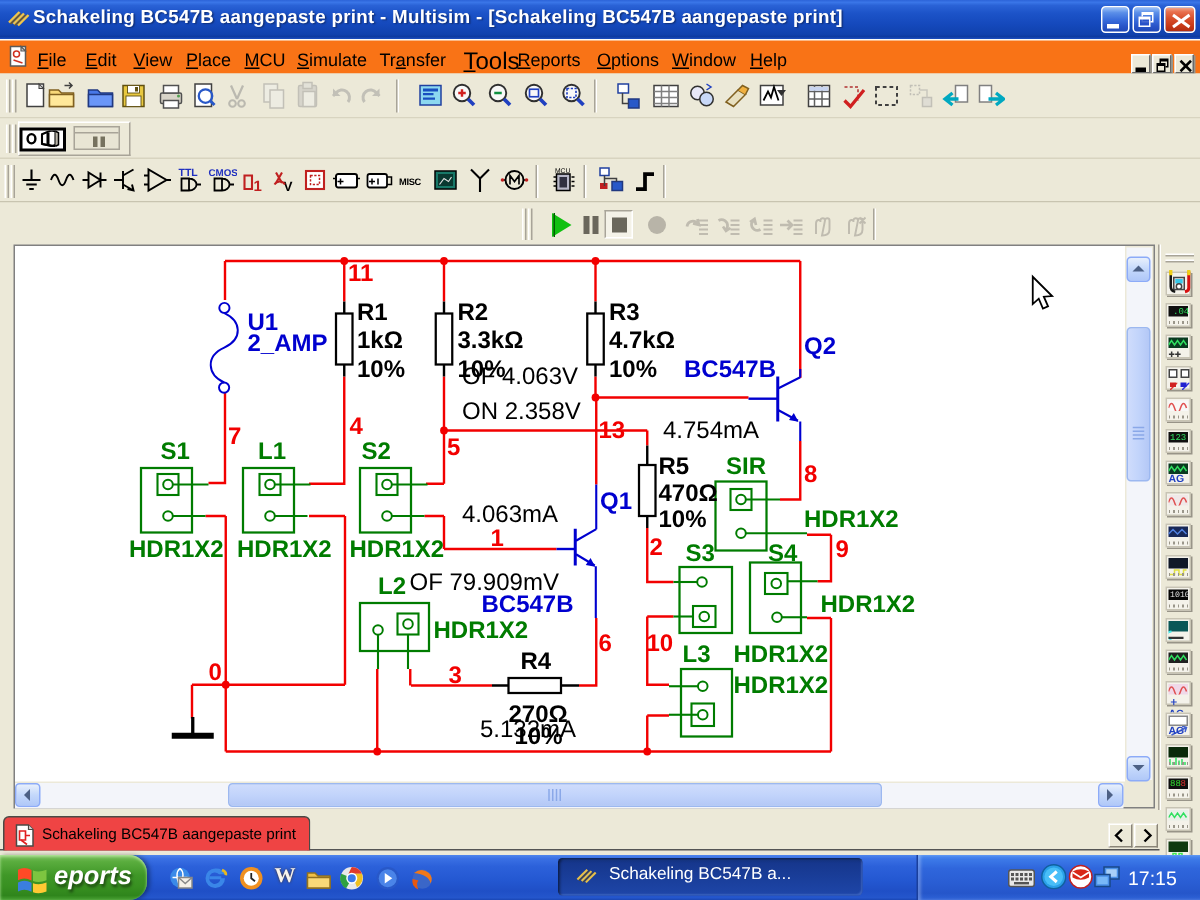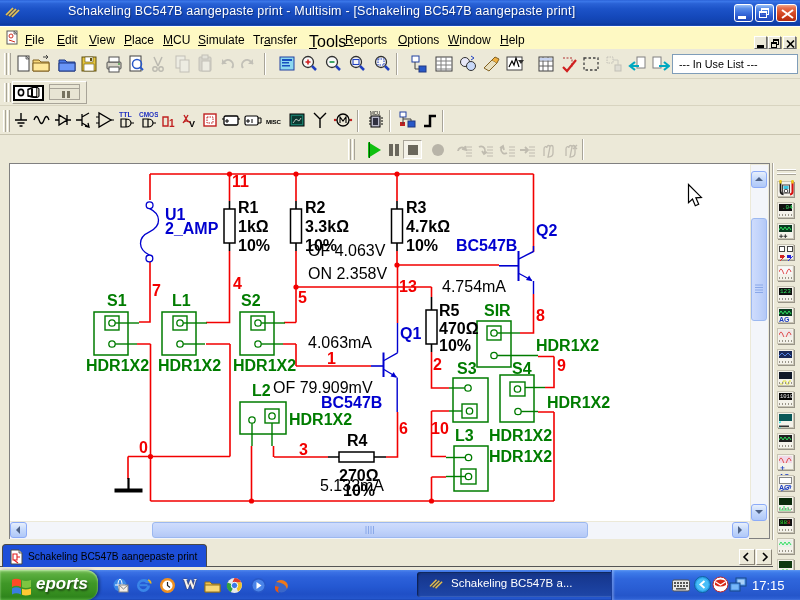--- a/index.html
+++ b/index.html
@@ -15,39 +15,39 @@
    <g stroke="#f3c648" stroke-width="1.6" fill="none">
     <path d="M1,11 L8,4"></path>
           <path d="M4,12 L11,5"></path>
           <path d="M7,13 L14,6"></path>
    </g>
    <g stroke="#7a5a18" stroke-width="0.8" fill="none">
     <path d="M2,12 L9,5"></path>
           <path d="M5,13 L12,6"></path>
    </g>
  </svg>
- <div class="abs" style="left:22px;top:4px;color:#fff;font-size:12.5px;letter-spacing:0.2px;font-weight:normal;white-space:nowrap;text-shadow:1px 1px 1px #10307a;margin-left:46px;">Schakeling BC547B aangepaste print - Multisim - [Schakeling BC547B aangepaste print]</div>
+ <div class="abs" style="left:22px;top:4px;color:#fff;font-size:12.5px;letter-spacing:0.2px;font-weight:bold;white-space:nowrap;text-shadow:1px 1px 1px #10307a;">Schakeling BC547B aangepaste print - Multisim - [Schakeling BC547B aangepaste print]</div>
 </div>
 
 <div class="abs" style="left:734px;top:4px;width:19px;height:18px;border:1px solid #fff;border-radius:3px;background:linear-gradient(180deg,#9cc2f8 0%,#5a8ee8 22%,#3a6edd 50%,#2854c8 78%,#1f48b8 100%);">
       <div class="abs" style="left:3px;top:11px;width:8px;height:3px;background:#fff;"></div>
     </div>
 <div class="abs" style="left:755px;top:4px;width:19px;height:18px;border:1px solid #fff;border-radius:3px;background:linear-gradient(180deg,#9cc2f8 0%,#5a8ee8 22%,#3a6edd 50%,#2854c8 78%,#1f48b8 100%);">
       <div class="abs" style="left:5px;top:3px;width:8px;height:7px;border:1px solid #fff;border-top:2px solid #fff;"></div>
       <div class="abs" style="left:3px;top:6px;width:8px;height:7px;border:1px solid #fff;border-top:2px solid #fff;background:rgba(40,80,200,.85);"></div>
     </div>
 <div class="abs" style="left:776px;top:4px;width:21px;height:18px;border:1px solid #fff;border-radius:3px;background:linear-gradient(180deg,#f2a88c 0%,#e8704e 18%,#d8502c 45%,#c83a18 75%,#b02c10 100%);">
       <svg class="abs" style="left:0;top:0" width="21" height="18">
         <g stroke="#fff" stroke-width="2">
           <path d="M5,5 L16,13"></path>
           <path d="M16,5 L5,13"></path>
         </g>
       </svg>
     </div>
-<div class="abs" style="left:0;top:26px;width:800px;height:23px;background:#fef9c3;border-top:1px solid #fdfdf6;">
+<div class="abs" style="left:0;top:26px;width:800px;height:23px;background:#f97316;border-top:1px solid #fdfdf6;">
 <svg class="abs" style="left:5px;top:3px" width="16" height="16" viewBox="0 0 16 16">
  <rect x="2" y="1" width="10" height="13" fill="#fff" stroke="#5a5a5a"></rect>
  <path d="M9,1 l3,3 l-3,0 z" fill="#c8c8c8" stroke="#5a5a5a" stroke-width="0.8"></path>
  <circle cx="6" cy="6" r="2" fill="none" stroke="#d03020" stroke-width="1"></circle>
  <path d="M4,10 l6,2" stroke="#d03020" stroke-width="1"></path>
 </svg>
 <div class="abs" style="left:25px;top:6px;font-size:12px;color:#000;"><u>F</u>ile</div>
 <div class="abs" style="left:57px;top:6px;font-size:12px;color:#000;"><u>E</u>dit</div>
 <div class="abs" style="left:89px;top:6px;font-size:12px;color:#000;"><u>V</u>iew</div>
 <div class="abs" style="left:124px;top:6px;font-size:12px;color:#000;"><u>P</u>lace</div>
@@ -199,21 +199,20 @@
     </svg>
 <svg class="abs" style="left:628px;top:54px;" width="20" height="20" viewBox="0 0 20 20">
       <rect x="9" y="3" width="8" height="11" fill="#fff" stroke="#808080"></rect>
       <path d="M2,12 h9 m-4,-4 l-5,4 l5,4" stroke="#00a8c0" stroke-width="2.2" fill="none"></path>
     </svg>
 <svg class="abs" style="left:650px;top:54px;" width="20" height="20" viewBox="0 0 20 20">
       <rect x="3" y="3" width="8" height="11" fill="#fff" stroke="#808080"></rect>
       <path d="M9,12 h9 m-4,-4 l5,4 l-5,4" stroke="#00a8c0" stroke-width="2.2" fill="none"></path>
     </svg>
 <div class="abs" style="left:518px;top:60px;width:0;height:0;border-left:3.5px solid transparent;border-right:3.5px solid transparent;border-top:4px solid #303030;"></div>
-<div class="abs" style="left:672px;top:54px;width:126px;height:20px;background:#fff;border:1px solid #7f9db9;font-size:10.8px;color:#000;padding:3px 0 0 6px;">--- In Use List ---</div>
 <div class="abs" style="left:0;top:79px;width:800px;height:27px;background:#ece9d8;border-bottom:1px solid #d8d4c0;"></div>
 <div class="abs" style="left:4px;top:83px;width:3px;height:19px;border-left:1px solid #fff;border-right:1px solid #a8a498;"></div>
     <div class="abs" style="left:8px;top:83px;width:3px;height:19px;border-left:1px solid #fff;border-right:1px solid #a8a498;"></div>
 <div class="abs" style="left:12px;top:81px;width:75px;height:23px;border:1px solid;border-color:#fff #a8a498 #a8a498 #fff;"></div>
 <div class="abs" style="left:13px;top:85px;width:31px;height:16px;background:#fff;border:2.5px solid #000;">
 <svg class="abs" style="left:0;top:0" width="26" height="11" viewBox="0 0 26 11">
 <ellipse cx="6" cy="5.5" rx="2.6" ry="3.1" fill="none" stroke="#000" stroke-width="1.6"></ellipse>
 <path d="M13,2.5 l6,-2.5 l3,0.5 l0,9 l-2,1 l-7,-1.5 z" fill="#fff" stroke="#000" stroke-width="1.4"></path>
 <path d="M22,0.5 l2,1 l0,8 l-2,1" fill="#b8b4a8" stroke="#000" stroke-width="1"></path>
 <path d="M17,1.5 l0,8.5" stroke="#000" stroke-width="2"></path>
@@ -641,21 +640,21 @@
       <div class="abs" style="left:1px;top:11px;width:13px;height:2px;background:repeating-linear-gradient(90deg,#9a968a 0 1px,transparent 1px 3px);"></div>
     </div>
 <div class="abs" style="left:777px;top:559px;width:17px;height:16px;background:#f4f2ea;border:1px solid #c8c4b4;box-shadow:1px 1px 0 #989488;">
       <div class="abs" style="left:1px;top:1px;width:13px;height:7px;background:#103a10;"><svg width="13" height="7">
           <path d="M1,5 h2 v-3 h2 v3 h2 v-3 h2 v3 h2" stroke="#40e850" fill="none"></path>
         </svg></div>
       <div class="abs" style="left:1px;top:11px;width:13px;height:2px;background:repeating-linear-gradient(90deg,#9a968a 0 1px,transparent 1px 3px);"></div>
     </div>
 <div class="abs" style="left:0;top:540px;width:773px;height:30px;background:#ece9d8;"></div>
 <div class="abs" style="left:0;top:566px;width:773px;height:1px;background:#555;"></div>
-<div class="abs" style="left:2px;top:544px;width:205px;height:23px;background:#1d4ed8;border:1px solid #4a4a46;border-bottom:none;border-radius:4px 4px 0 0;">
+<div class="abs" style="left:2px;top:544px;width:205px;height:23px;background:#ef4444;border:1px solid #4a4a46;border-bottom:none;border-radius:4px 4px 0 0;">
 <svg class="abs" style="left:6px;top:4px" width="15" height="16" viewBox="0 0 15 16">
  <path d="M2,1 h8 l3,3 v11 h-11 z" fill="#fff" stroke="#4a4a46"></path>
  <path d="M10,1 l0,3 l3,0" fill="#d8d8d8" stroke="#4a4a46" stroke-width="0.8"></path>
  <path d="M4,5 h4 v6 h-4 z" fill="none" stroke="#e02020" stroke-width="1.1"></path>
  <path d="M8,8 h3 M5,11 l4,3" stroke="#e02020" stroke-width="1.1"></path>
 </svg>
 <div class="abs" style="left:25px;top:6px;font-size:10.2px;color:#000;white-space:nowrap;">Schakeling BC547B aangepaste print</div>
 </div>
 <div class="abs" style="left:739px;top:549px;width:16px;height:16px;background:#ece9d8;border:1px solid;border-color:#fff #8a8578 #8a8578 #fff;"></div>
     <svg class="abs" style="left:739px;top:549px" width="16" height="16">
@@ -714,21 +713,21 @@
         <circle cx="8.5" cy="8.5" r="6" fill="#4a84e8"></circle>
         <path d="M6.5,5 l5,3.5 l-5,3.5 z" fill="#fff"></path>
       </svg></div>
 <div class="abs" style="left:273px;top:577px;width:17px;height:17px;"><svg width="17" height="17" viewBox="0 0 17 17">
         <circle cx="8.5" cy="9" r="6.5" fill="#3a66c8"></circle>
         <path d="M3,5 q5,-4 10,0 q3,3 1,7 q-1,-6 -11,-7" fill="#f07818"></path>
         <path d="M2,9 q-1,5 4,7 q-2,-4 0,-6 z" fill="#e85810"></path>
       </svg></div>
 <div class="abs" style="left:372px;top:572px;width:203px;height:25px;border-radius:3px;
  background:linear-gradient(180deg,#1e4cb0 0%,#16368c 10%,#1a3f9c 60%,#1e46a8 100%);
- box-shadow:inset 1px 1px 2px rgba(0,0,0,.6), inset -1px -1px 1px rgba(90,130,220,.5);margin-left:45px;">
+ box-shadow:inset 1px 1px 2px rgba(0,0,0,.6), inset -1px -1px 1px rgba(90,130,220,.5);">
 <svg class="abs" style="left:12px;top:5px" width="15" height="15" viewBox="0 0 16 16">
  <g stroke="#e8c048" stroke-width="1.5" fill="none">
           <path d="M1,10 L8,3"></path>
           <path d="M4,11 L11,4"></path>
           <path d="M7,12 L14,5"></path>
         </g>
  <g stroke="#604a10" stroke-width="0.7" fill="none">
           <path d="M2,11 L9,4"></path>
           <path d="M5,12 L12,5"></path>
         </g>

